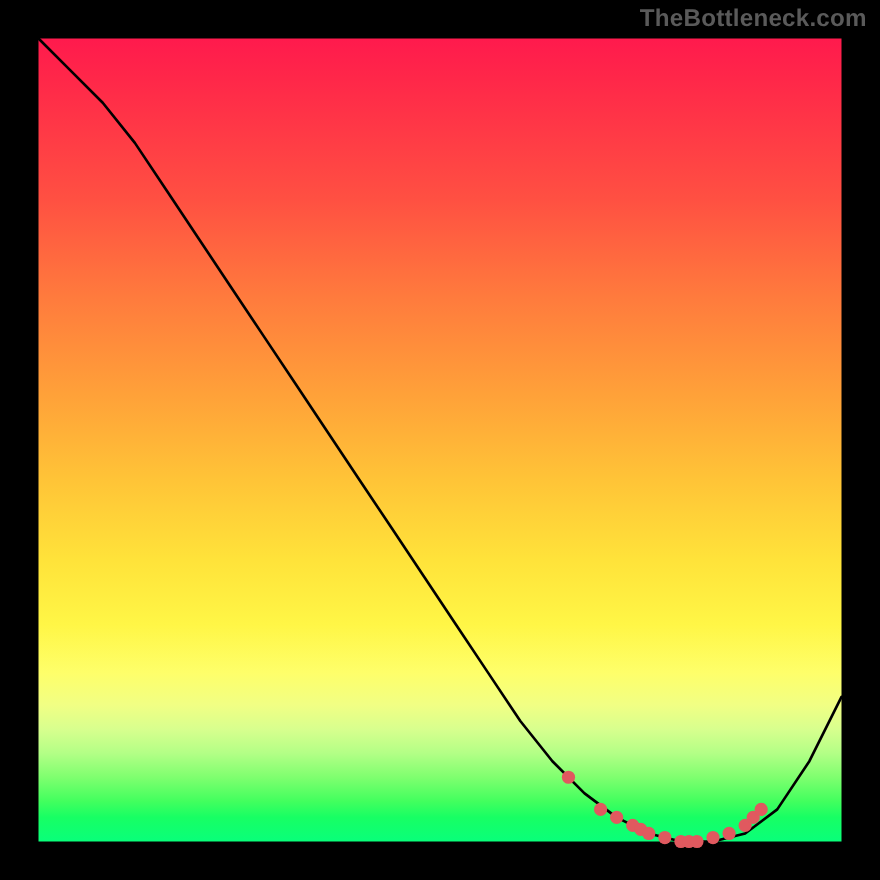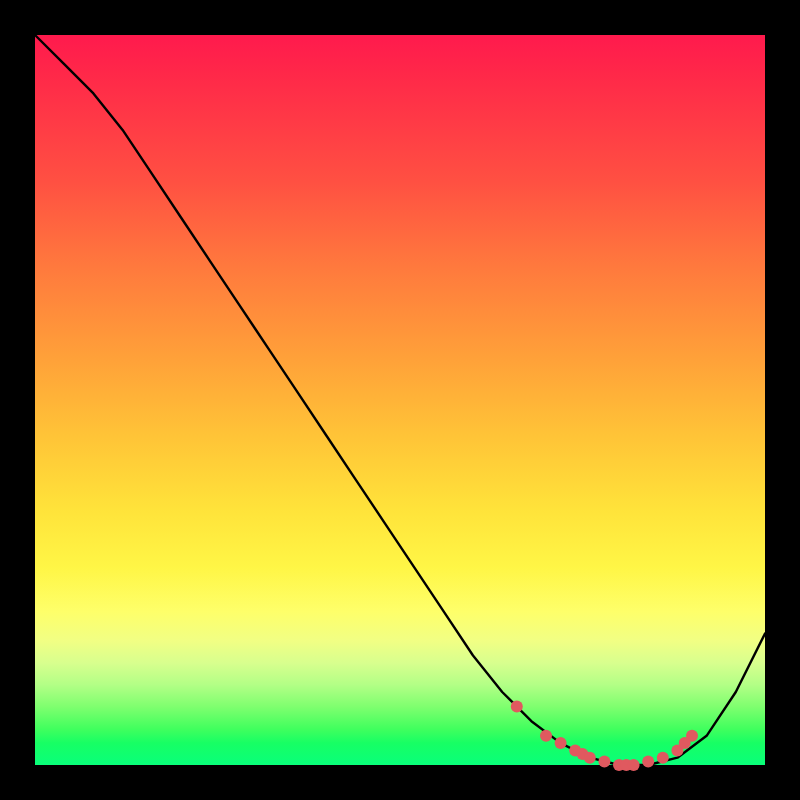--- a/index.html
+++ b/index.html
@@ -60,20 +60,21 @@
     top: 35px;
     width: 730px;
     height: 730px;
     overflow: visible;
   }
 </style>
 </head>
 <body>
 
 <div class="frame">
+  <div class="watermark">TheBottleneck.com</div>
   <div class="plot"></div>
   <svg class="curve" viewBox="0 0 730 730">
     <path id="curve-path" fill="none" stroke="#000" stroke-width="2.4" stroke-linecap="round" stroke-linejoin="round" d="M0.0 0.0 L29.2 29.2 L58.4 58.4 L87.6 94.9 L116.8 138.7 L146.0 182.5 L175.2 226.3 L204.4 270.1 L233.6 313.9 L262.8 357.7 L292.0 401.5 L321.2 445.3 L350.4 489.1 L379.6 532.9 L408.8 576.7 L438.0 620.5 L467.2 657.0 L496.4 686.2 L525.6 708.1 L554.8 722.7 L584.0 730.0 L613.2 730.0 L642.4 722.7 L671.6 700.8 L700.8 657.0 L730.0 598.6"></path>
     <g id="marker-group">
         <circle cx="481.8" cy="671.6" r="6" fill="#e0595f"></circle>
         <circle cx="511.0" cy="700.8" r="6" fill="#e0595f"></circle>
         <circle cx="525.6" cy="708.1" r="6" fill="#e0595f"></circle>
         <circle cx="540.2" cy="715.4" r="6" fill="#e0595f"></circle>
         <circle cx="547.5" cy="719.0" r="6" fill="#e0595f"></circle>
         <circle cx="554.8" cy="722.7" r="6" fill="#e0595f"></circle>

